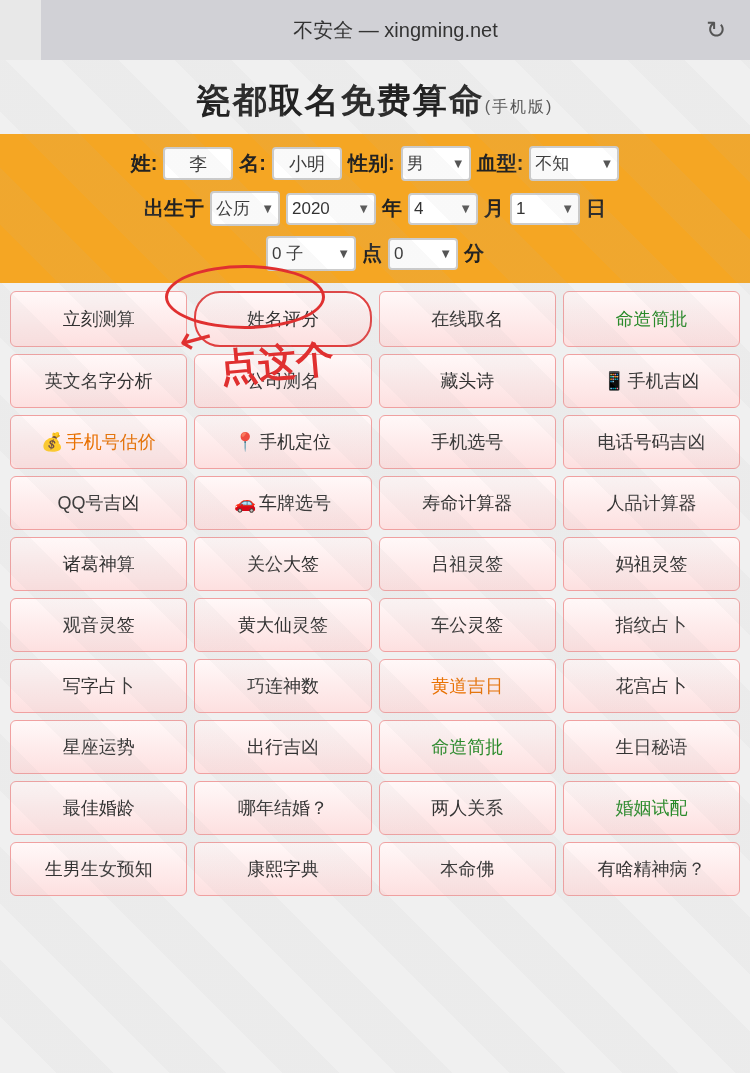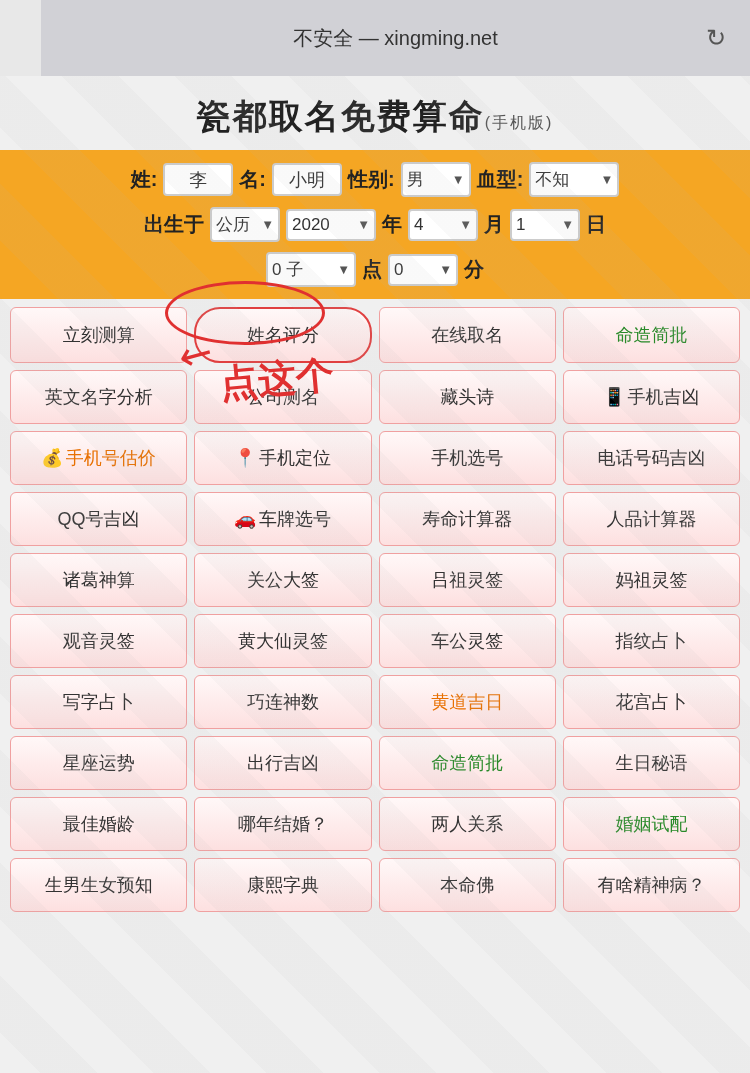--- a/index.html
+++ b/index.html
@@ -9,21 +9,21 @@
       min-height: 1073px;
       background: #e8e8e8;
       font-family: -apple-system, "PingFang SC", "Helvetica Neue", Arial, sans-serif;
       font-size: 14px;
       overflow-x: hidden;
     }
 
     
     .browser-bar {
       background: #d1d1d6;
-      height: 76px;
+      height: 60px;
       display: flex;
       align-items: center;
       justify-content: center;
       position: relative;
       padding: 0 20px;
       margin-left: 41px;
     }
     .browser-bar-title {
       font-size: 20px;
       color: #333;

